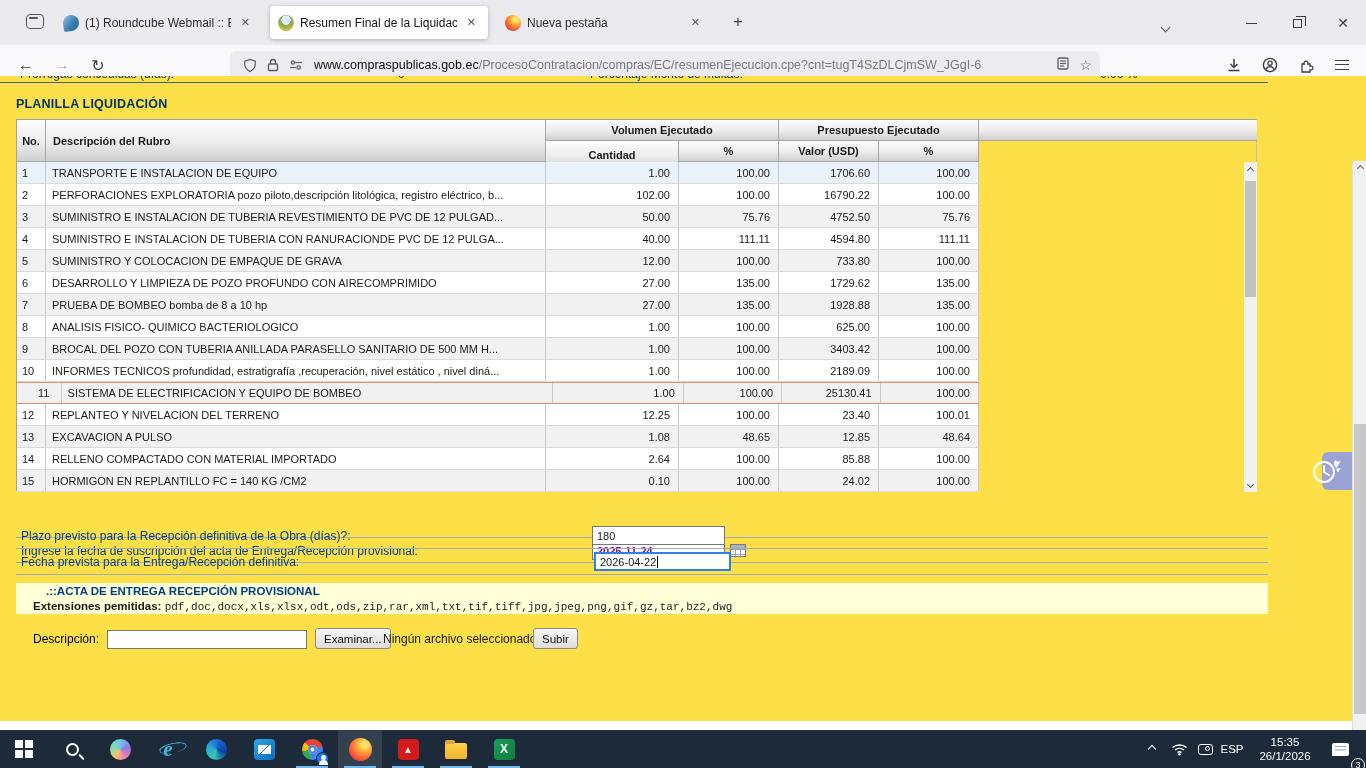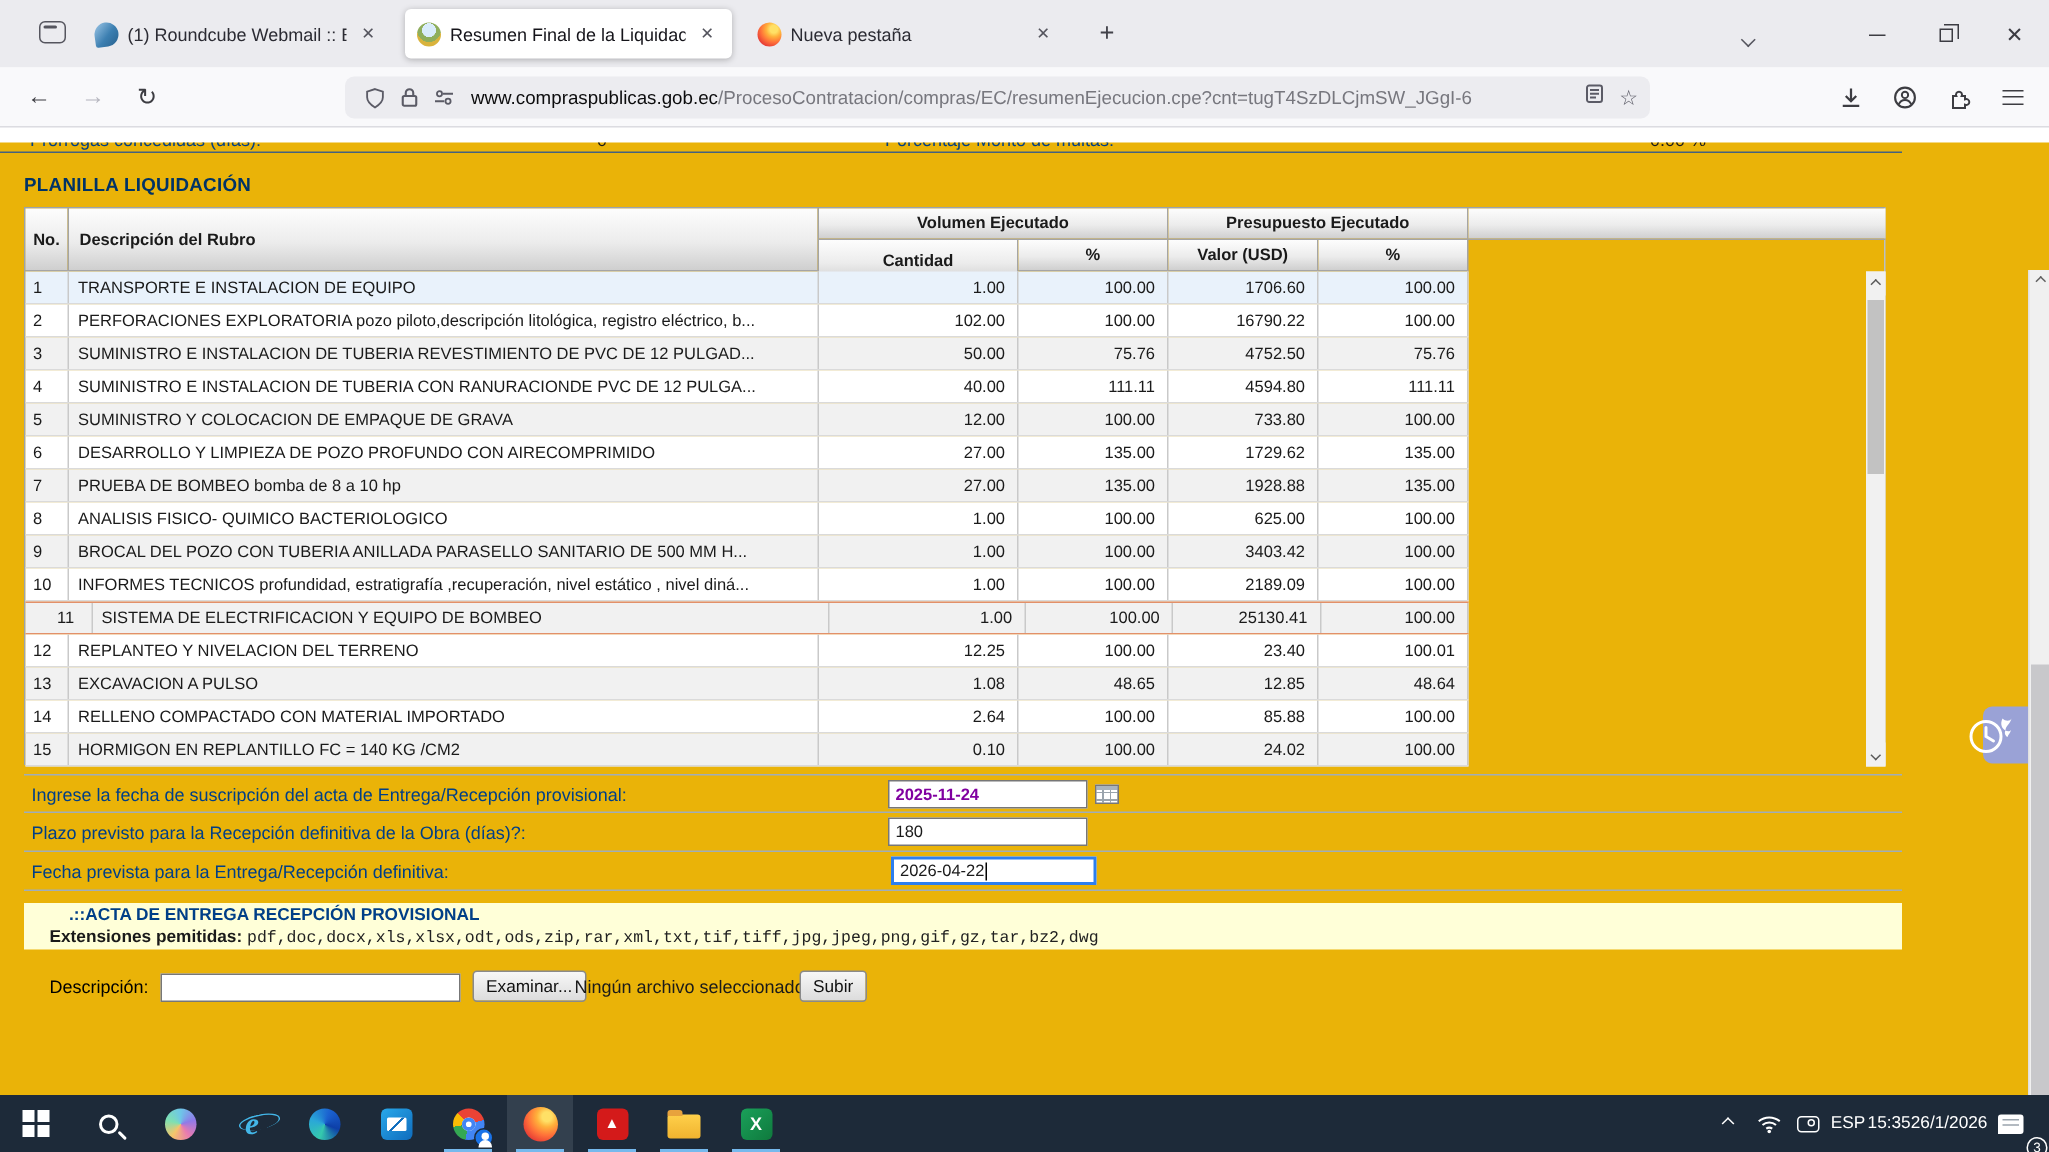--- a/index.html
+++ b/index.html
@@ -39,21 +39,21 @@
   .urltext { font-size:12.5px; margin-left:6px; white-space:nowrap; overflow:hidden; flex:1; }
   .urltext .dom { color:#0c0c0d; }
   .urltext .path { color:#77777e; }
   .url-right { display:flex; align-items:center; gap:10px; margin-left:6px; }
   .star { font-size:14px; color:#5b5b66; }
   .toolico { position:absolute; top:10px; width:24px; height:20px; display:flex; align-items:center; justify-content:center; }
   .hamb { width:14px; height:10px; border-top:1.6px solid #3d3d42; border-bottom:1.6px solid #3d3d42; position:relative; }
   .hamb::before { content:''; position:absolute; left:0; top:2.7px; width:14px; height:1.6px; background:#3d3d42; }
 
   
-  .content { position:absolute; left:0; top:95px; width:1366px; height:645px; background:#eab308; font-size:12px; }
+  .content { position:absolute; left:0; top:76px; width:1366px; height:645px; background:#fde047; font-size:12px; }
   .cutrow { position:absolute; left:0; top:0; width:1268px; height:7px; overflow:hidden; border-bottom:1px solid #44627f; }
   .cutrow-inner { position:absolute; top:-9px; width:100%; }
   .cutrow-inner span { position:absolute; white-space:nowrap; font-size:12px; }
   .bluelbl { color:#003f87; }
   .heading { position:absolute; left:16px; top:21px; font-size:12.5px; font-weight:bold; color:#003366; letter-spacing:.2px; }
 
   
   .tablewrap { position:absolute; left:16px; top:43px; width:1241px; height:372px; border-left:1px solid #9aa3ad; border-top:1px solid #9aa3ad; border-right:1px solid #b9bfc6; }
   .hcell { position:absolute; background:linear-gradient(180deg,#fdfdfd 0%,#ececec 55%,#cfcfcf 100%); border-right:1px solid #a5a5a5; border-bottom:1px solid #a5a5a5; font-size:11px; font-weight:bold; color:#1a1a1a; display:flex; align-items:center; justify-content:center; }
   .h-no    { left:0;    top:0;  width:29px;  height:42px; }
@@ -79,21 +79,21 @@
   .cval  { width:100px; }
   .cpct2 { width:100px; }
   
   .iscroll { position:absolute; left:1227px; top:42px; width:13px; height:330px; background:#f1f1f1; }
   .isbtn { position:absolute; left:0; width:13px; height:16px; display:flex; align-items:center; justify-content:center; background:#f1f1f1; }
   .isbtn .chev { width:5px; height:5px; border-color:#5a5a5a; border-width:1.6px; }
   .isthumb { position:absolute; left:1px; top:19px; width:11px; height:116px; background:#c2c2c2; }
 
   
   .frow { position:absolute; left:16px; width:1252px; height:26px; border-bottom:1px solid #9fadba; }
-  .frow.first { border-top:1px solid #9fadba; }
+  .frow.first { border-top:1px solid #9fadba;margin-top:40px; }
   .flabel { position:absolute; left:5px; top:6px; font-size:12px; color:#003f87; }
   .finput { position:absolute; left:576px; top:3px; width:133px; height:19px; border:1px solid #777; background:#fff; font-size:11px; display:flex; align-items:center; padding-left:4px; color:#1a1a1a; }
   .finput.purple { color:#8000a0; font-weight:bold; }
   .finput.focused { left:578px; width:137px; border:2px solid #2d7ff0; }
   .caret { display:inline-block; width:1px; height:12px; background:#000; margin-left:1px; }
   .calico { position:absolute; left:714px; top:6px; width:16px; height:13px; border:1px solid #777; background:
       linear-gradient(#aab4bd 0 3px, transparent 3px),
       repeating-linear-gradient(90deg, transparent 0 4px, #9aa4ad 4px 5px),
       repeating-linear-gradient(transparent 0 4px, #9aa4ad 4px 5px), #fff; }
 
@@ -151,21 +151,21 @@
   .folder::before { content:''; position:absolute; left:0; top:-3px; width:10px; height:4px; background:#e8a33d; border-radius:2px 2px 0 0; }
   .excel { width:21px; height:21px; border-radius:4px; background:linear-gradient(135deg,#1aa05a,#0f7a3d); display:flex; align-items:center; justify-content:center; color:#fff; font-weight:bold; font-size:12px; }
   .tray { position:absolute; top:0; height:38px; display:flex; align-items:center; color:#fff; justify-content:center; }
   .tray-chev { left:1140px; width:24px; }
   .tray-chev .chev { border-color:#fff; width:6px; height:6px; }
   .tray-wifi { left:1166px; width:26px; }
   .tray-mon { left:1192px; width:26px; }
   .mon { position:relative; width:15px; height:11px; border:1.4px solid #fff; border-radius:3px; }
   .mon::after { content:''; position:absolute; right:1.5px; top:1.5px; width:3px; height:3px; border-radius:50%; border:1px solid #fff; }
   .tray-lang { left:1216px; width:32px; font-size:11.5px; }
-  .tray-clock { left:1250px; width:70px; font-size:11.5px; line-height:14px; }
+  .tray-clock { left:1250px; width:70px; flex-direction:column; font-size:11.5px; line-height:14px; }
   .tray-notif { left:1322px; width:36px; }
   .notif { position:relative; width:17px; height:13px; background:#fff; border-radius:2px 2px 2px 0; }
   .notif::before { content:''; position:absolute; left:3px; top:3px; width:11px; height:1.6px; background:#9aa4ad; box-shadow:0 3.5px 0 #9aa4ad; }
   .notif-badge { position:absolute; right:-7px; bottom:-4px; width:14px; height:14px; border-radius:50%; background:#1d2a39; border:1.2px solid #fff; color:#fff; font-size:9px; display:flex; align-items:center; justify-content:center; }
 </style>
 </head>
 <body>
 
 <div id="screen">
 

